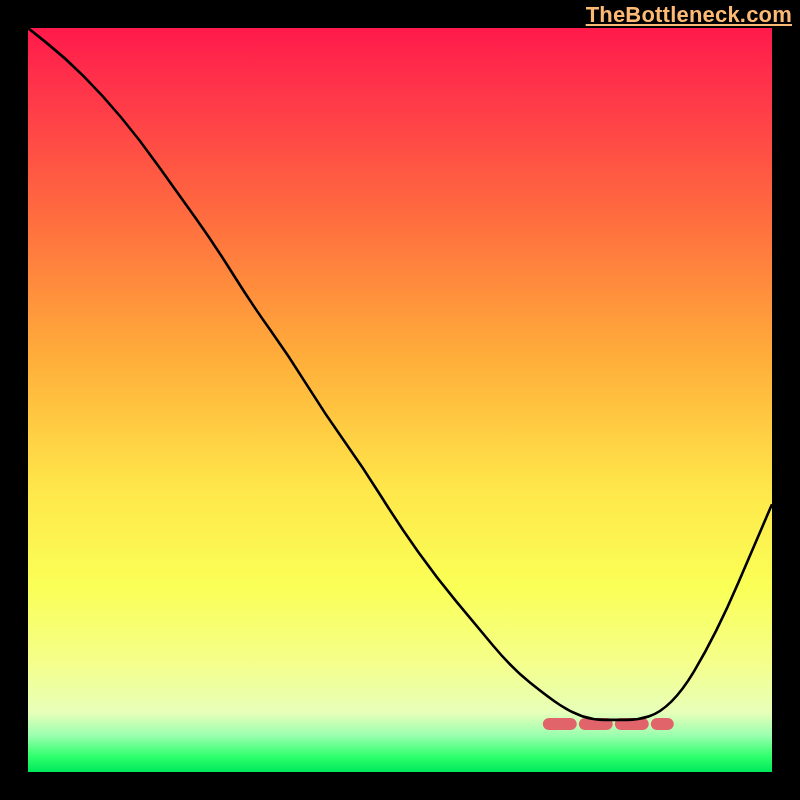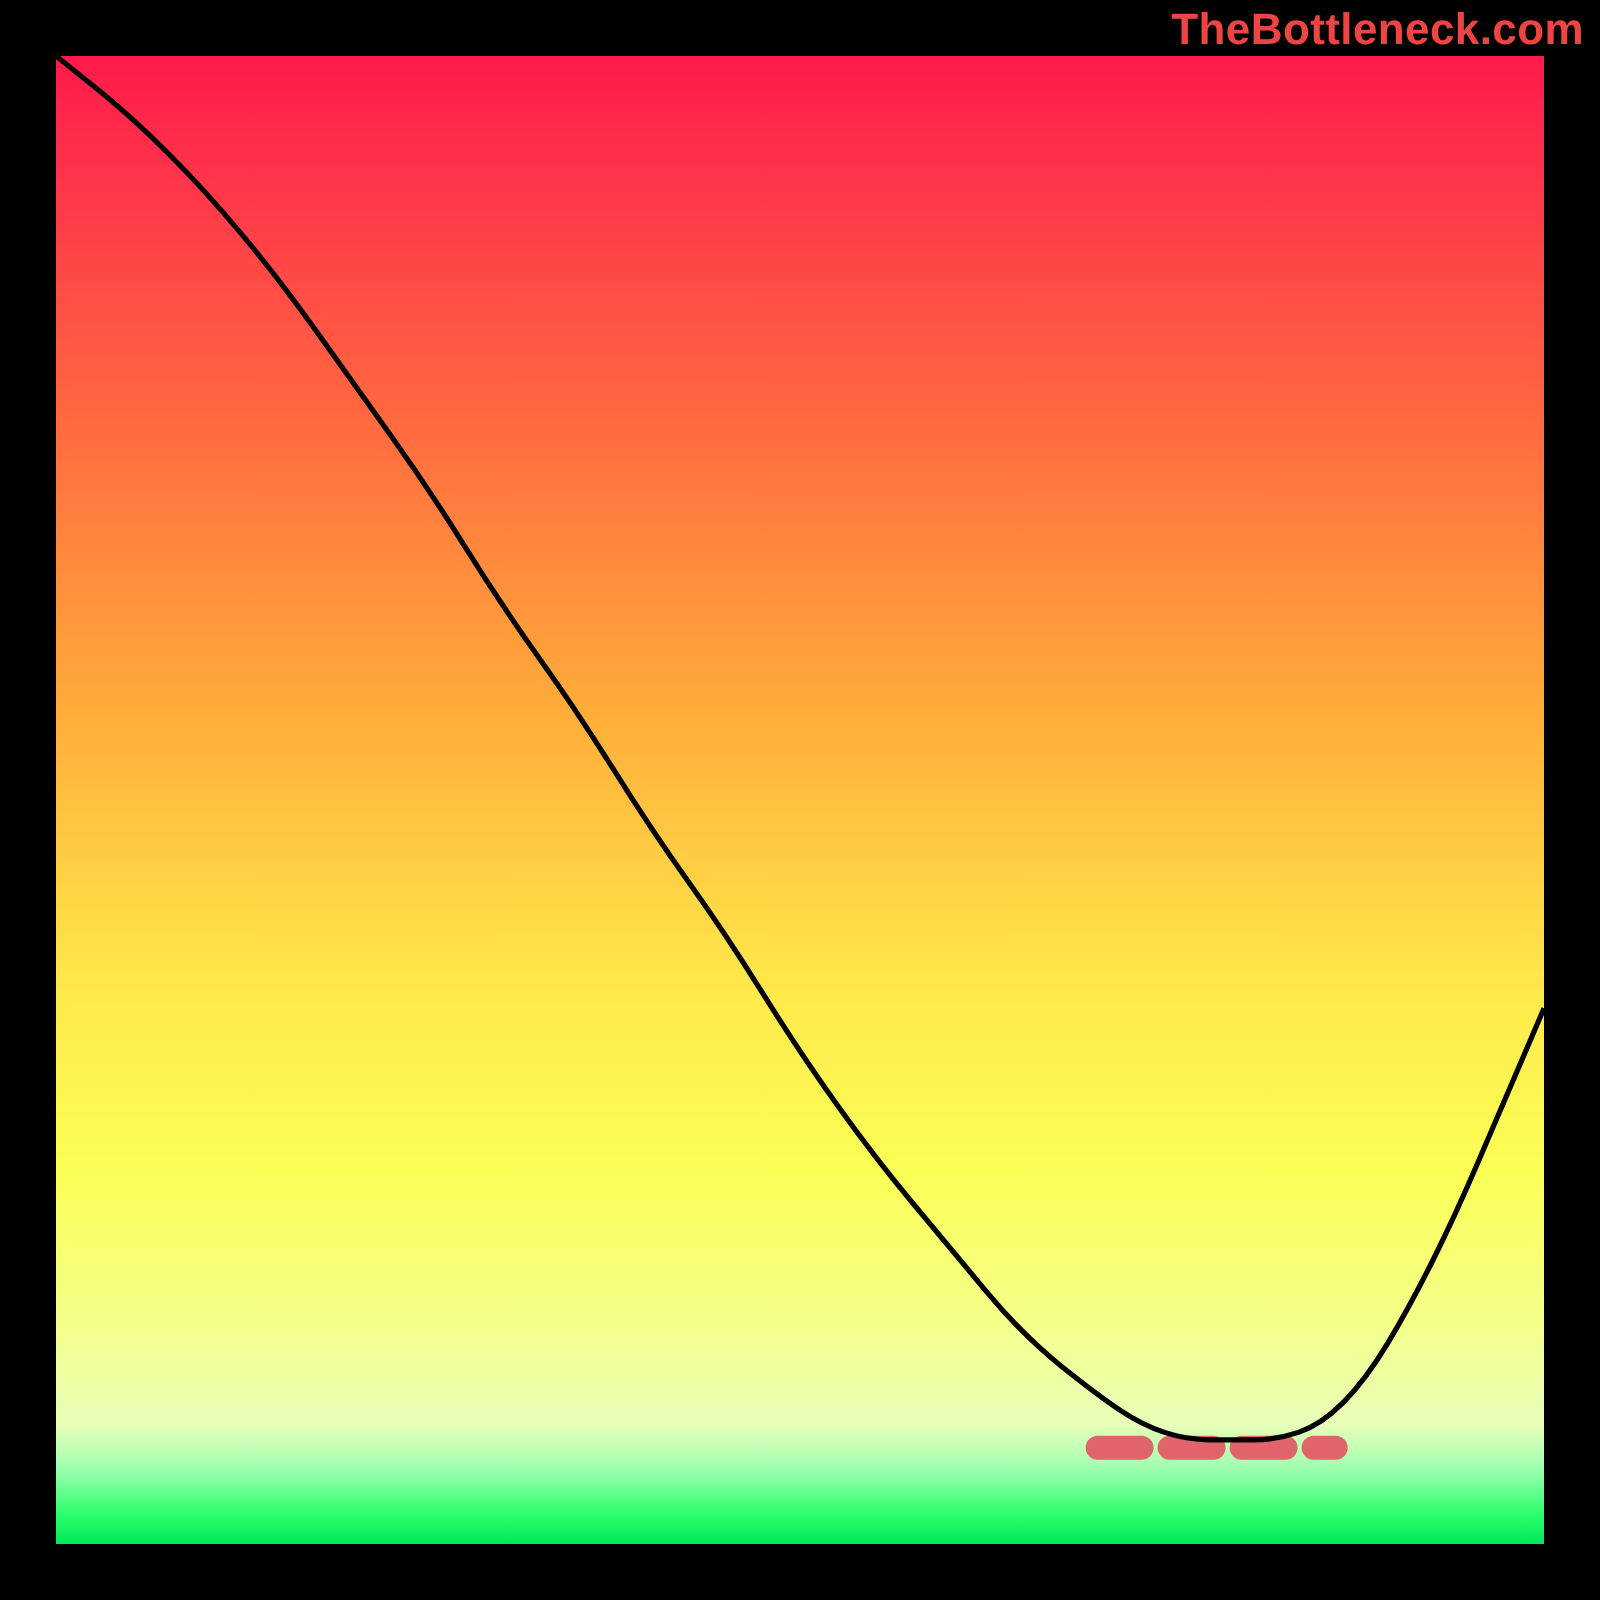--- a/index.html
+++ b/index.html
@@ -14,25 +14,26 @@
   .frame {
     position: relative;
     width: 800px;
     height: 800px;
     background: #000;
   }
   .watermark {
     position: absolute;
     top: 2px;
     right: 8px;
-    color: #ef4444;
+    color: #fdba74;
     font-size: 22px;
     font-weight: bold;
     letter-spacing: 0.2px;
     z-index: 5;
+    text-decoration: underline;
   }
   .plot {
     position: absolute;
     left: 28px;
     top: 28px;
     width: 744px;
     height: 744px;
   }
   .gradient-fill {
     position: absolute;

